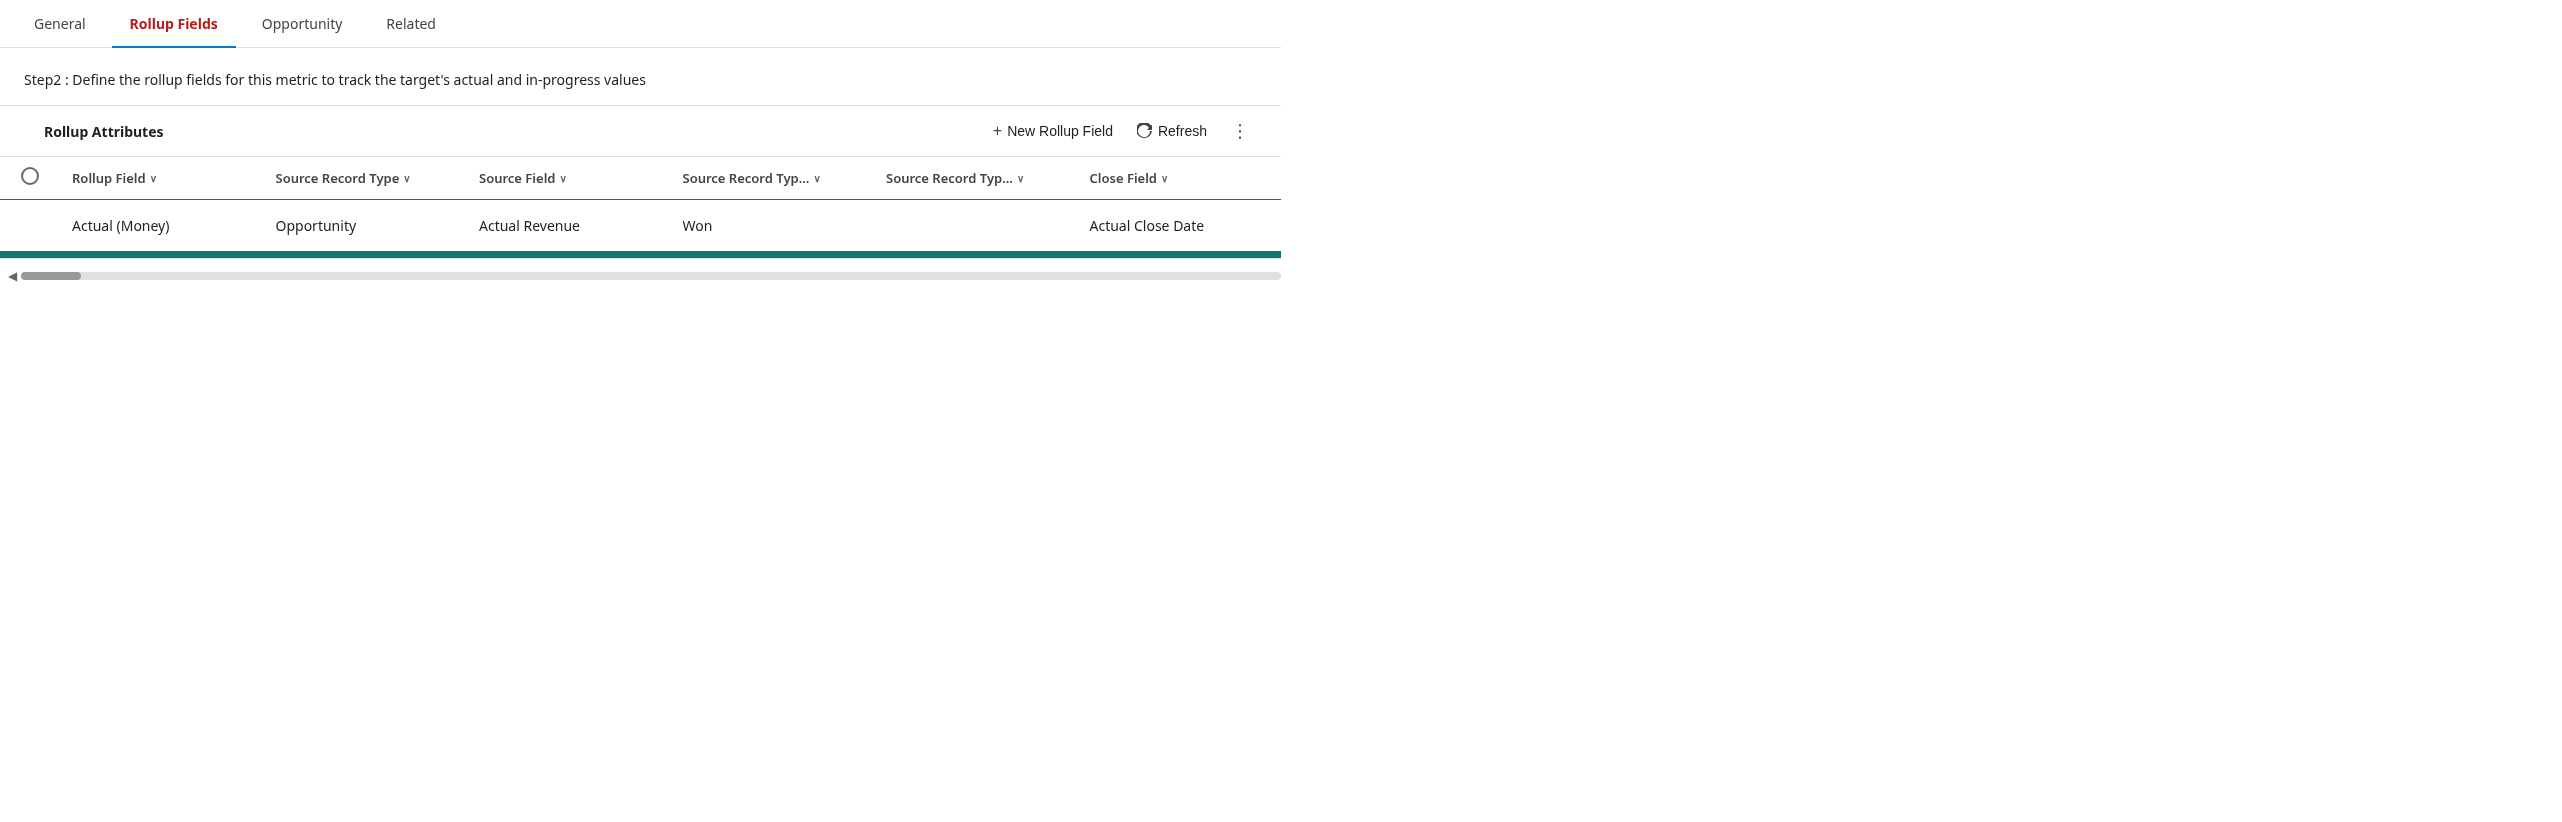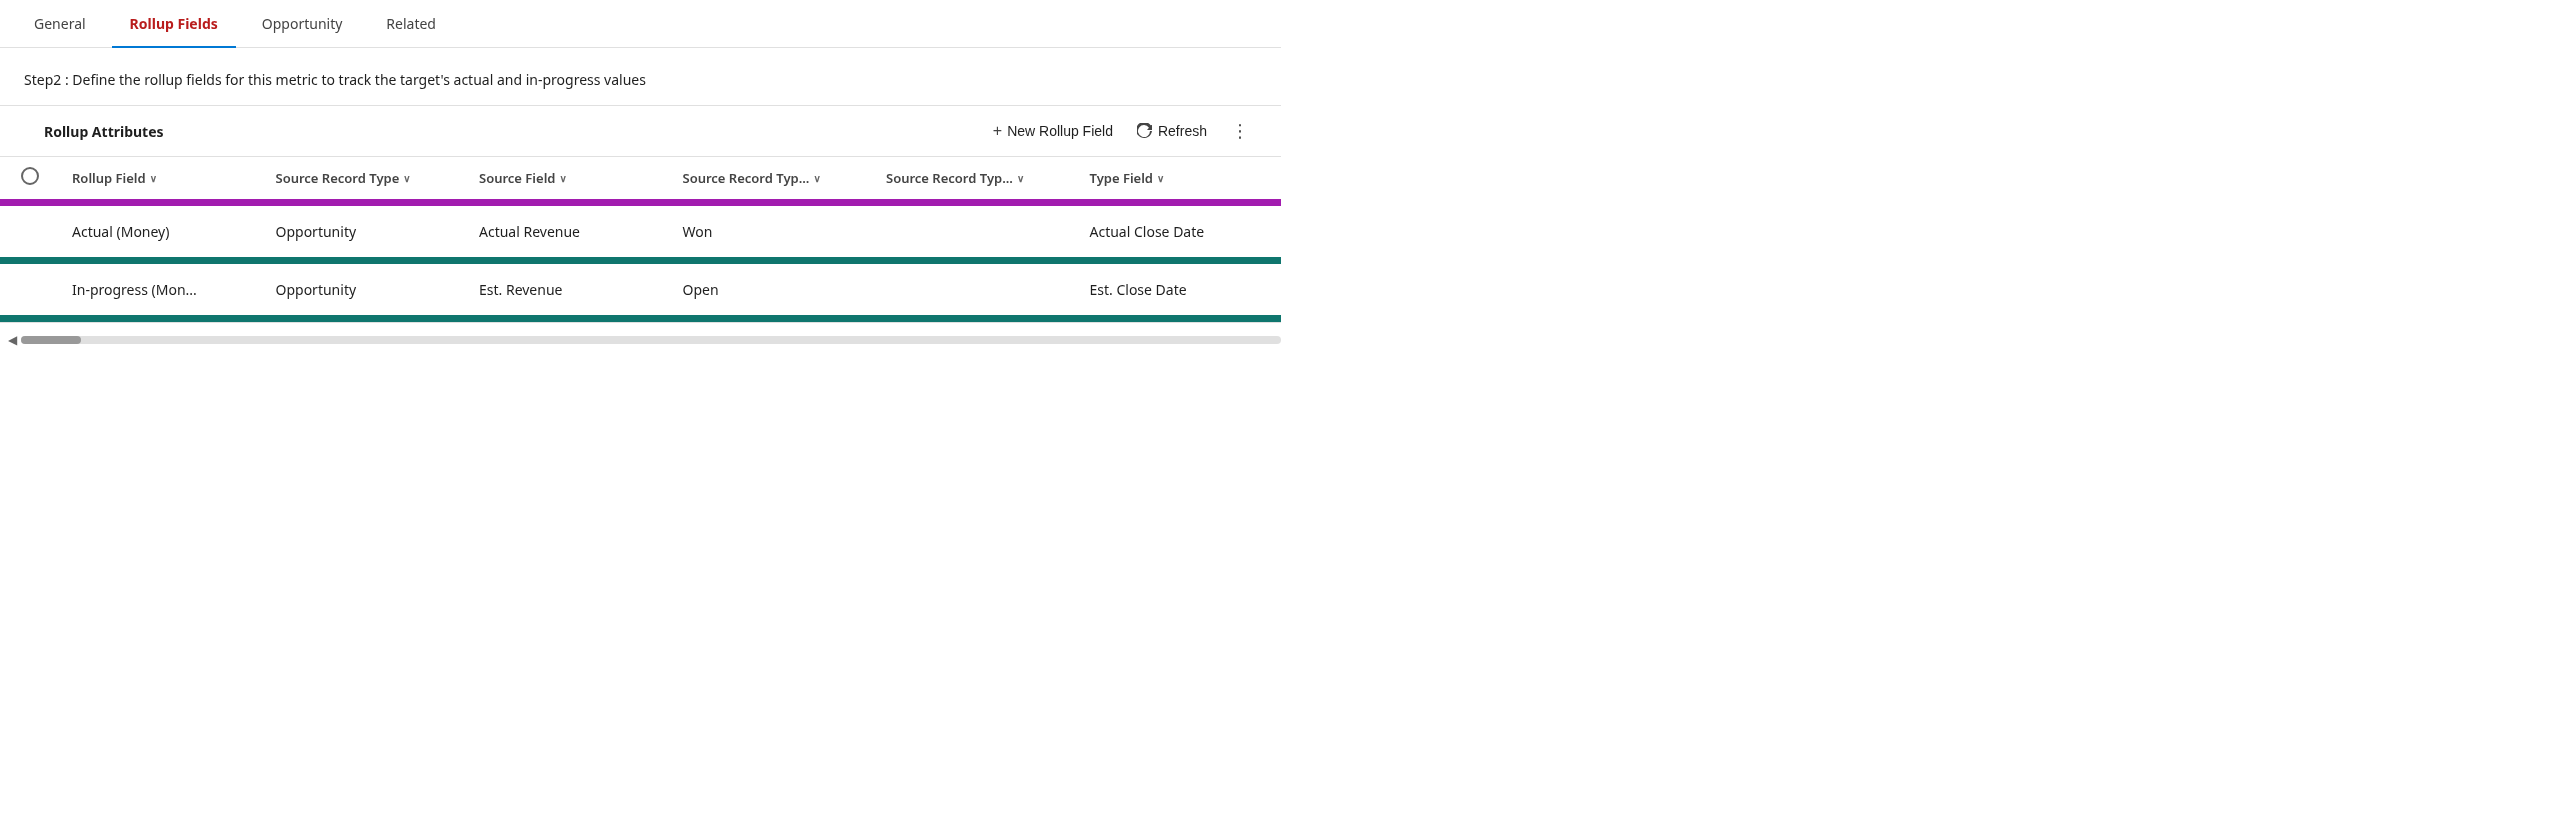--- a/index.html
+++ b/index.html
@@ -101,21 +101,21 @@
     
     .table-container {
       padding: 0;
     }
     table {
       width: 100%;
       border-collapse: collapse;
       table-layout: fixed;
     }
     thead tr {
-      border-bottom: 7px solid #a21caf;
+      border-bottom: 1px solid #a21caf;
       margin-left: 15px;
     }
     thead th {
       padding: 10px 12px;
       text-align: left;
       font-weight: 600;
       font-size: 13px;
       color: #444;
       white-space: nowrap;
       cursor: pointer;
@@ -257,45 +257,36 @@
             </span>
           </th>
           <th>
             <span class="col-header">
               <span>Source Record Typ...</span>
               <span class="chevron">∨</span>
             </span>
           </th>
           <th>
             <span class="col-header">
-              <span>Type Field</span>
+              <span>Close Field</span>
               <span class="chevron">∨</span>
             </span>
           </th>
         </tr>
       </thead>
       <tbody id="table-body">
       <tr>
       <td></td>
       <td>Actual (Money)</td>
       <td>Opportunity</td>
       <td>Actual Revenue</td>
       <td>Won</td>
       <td></td>
       <td>Actual Close Date</td>
     </tr>
-          <tr>
-      <td></td>
-      <td>In-progress (Mon...</td>
-      <td>Opportunity</td>
-      <td>Est. Revenue</td>
-      <td>Open</td>
-      <td></td>
-      <td>Est. Close Date</td>
-    </tr>
         </tbody>
     </table>
   </div>
 
   <div class="scroll-bar-area">
     <span class="scroll-arrow">◀</span>
     <div class="scroll-track">
       <div class="scroll-thumb"></div>
     </div>
   </div>

